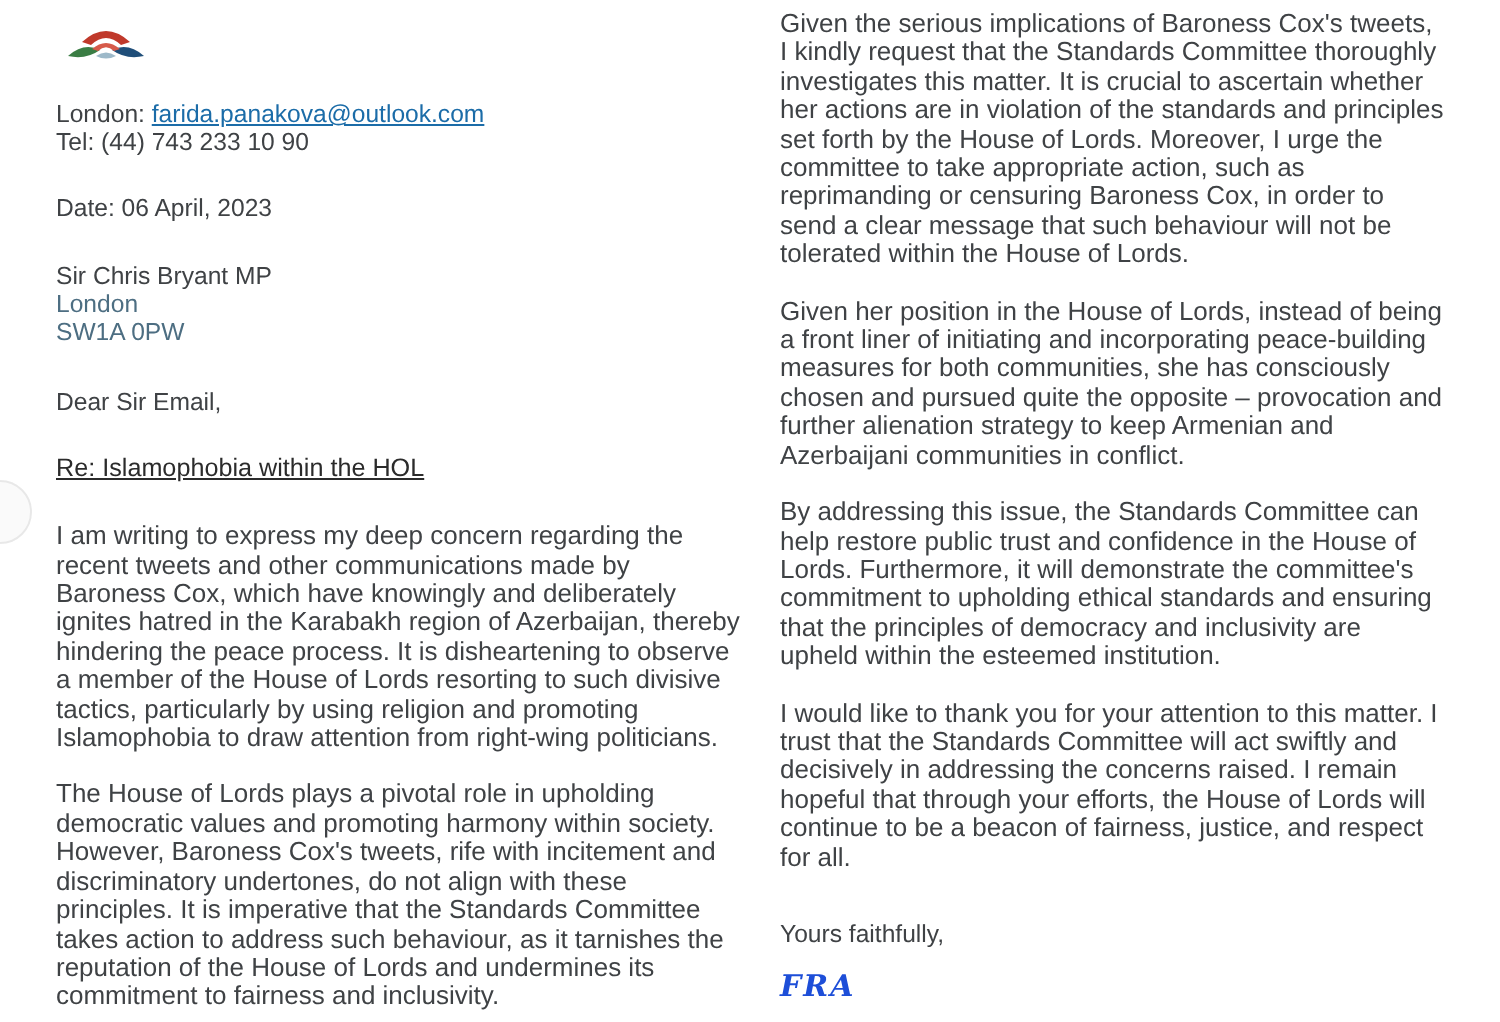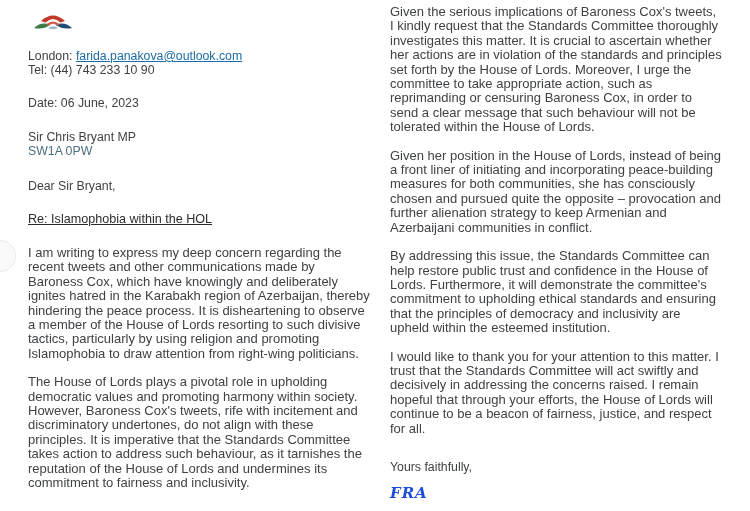--- a/index.html
+++ b/index.html
@@ -55,28 +55,29 @@
       <path d="M16 16.5 Q23 10.5 30 16.5 L27 17.5 Q23 13.8 19 17.5 Z" fill="#d65a4a"></path>
       <path d="M18 20 Q23 16.5 28 20 Q23 22.5 18 20 Z" fill="#9db9c9"></path>
     </svg>
 
 
     <div class="contact-block">
       <div class="contact-line"><span>London: </span><a class="email-link">farida.panakova@outlook.com</a></div>
       <div class="contact-line">Tel: (44) 743 233 10 90</div>
     </div>
 
-    <div class="date-line">Date: 06 June, 2023</div>
+    <div class="date-line">Date: 06 April, 2023</div>
 
     <div class="rcpt-block">
       <div class="rcpt-line">Sir Chris Bryant MP</div>
+      <div class="rcpt-line rcpt-blue">London</div>
       <div class="rcpt-line rcpt-blue">SW1A 0PW</div>
     </div>
 
-    <div class="salutation">Dear Sir Bryant,</div>
+    <div class="salutation">Dear Sir Email,</div>
 
     <div class="subject">Re: Islamophobia within the HOL</div>
 
     <div class="body-text">
       <p>I am writing to express my deep concern regarding the recent tweets and other communications made by Baroness Cox, which have knowingly and deliberately ignites hatred in the Karabakh region of Azerbaijan, thereby hindering the peace process. It is disheartening to observe a member of the House of Lords resorting to such divisive tactics, particularly by using religion and promoting Islamophobia to draw attention from right-wing politicians.</p>
       <p>The House of Lords plays a pivotal role in upholding democratic values and promoting harmony within society. However, Baroness Cox's tweets, rife with incitement and discriminatory undertones, do not align with these principles. It is imperative that the Standards Committee takes action to address such behaviour, as it tarnishes the reputation of the House of Lords and undermines its commitment to fairness and inclusivity.</p>
 
     </div>
   </div>
 

